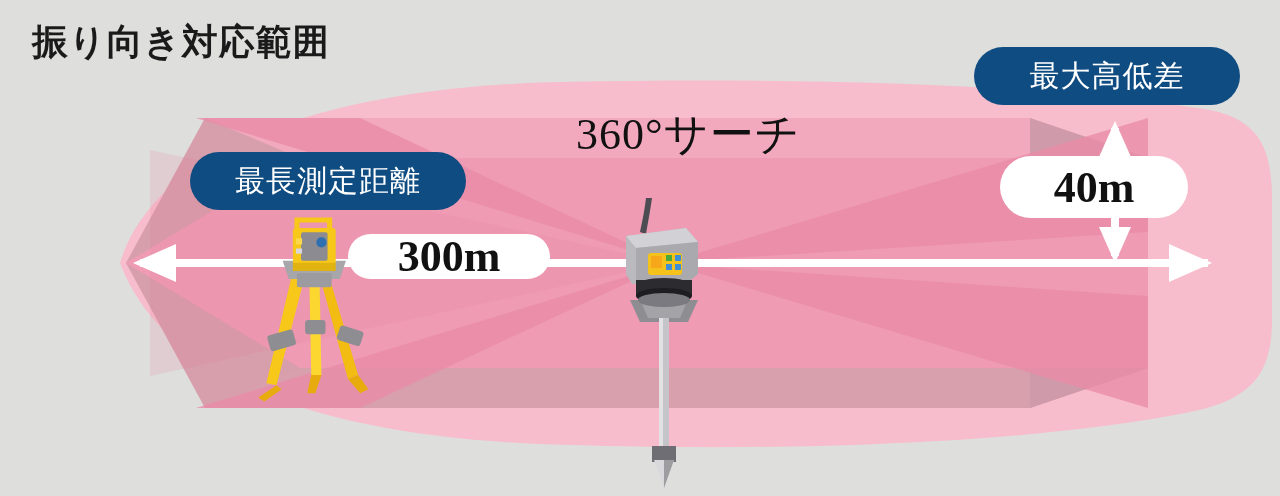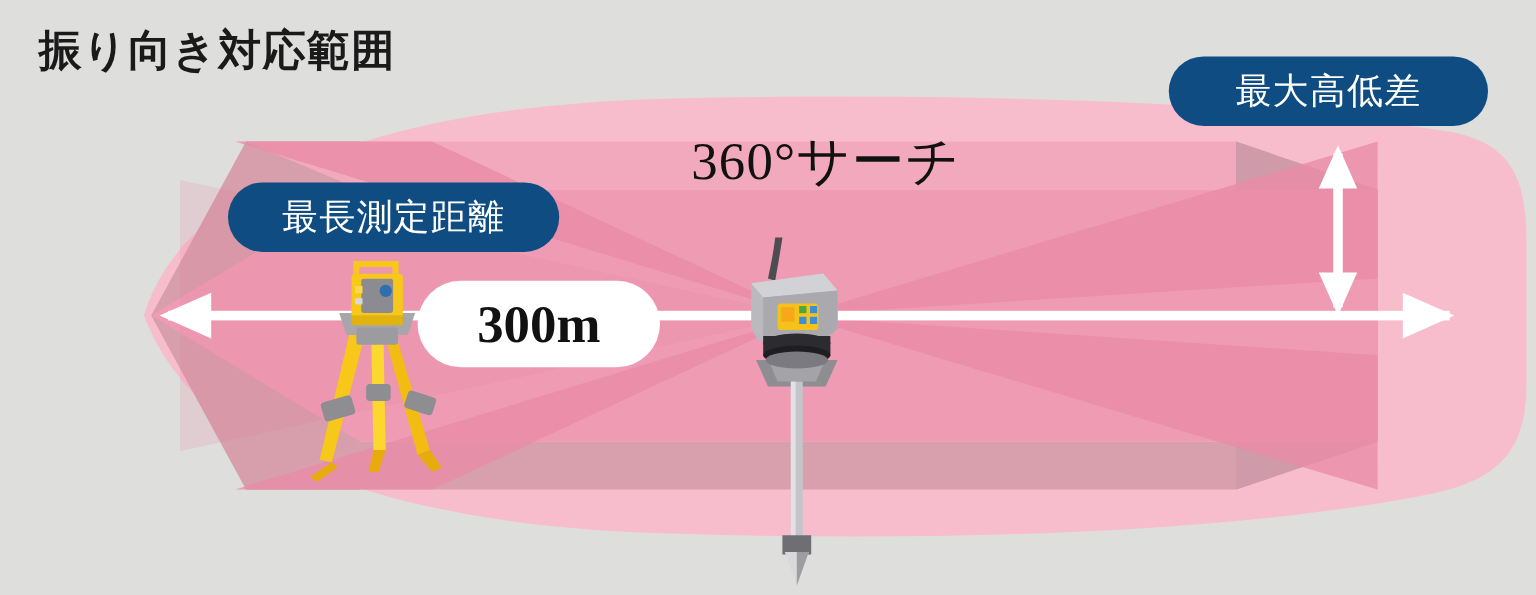--- a/index.html
+++ b/index.html
@@ -39,21 +39,21 @@
     background:#ffffff;
     border-radius:40px;
     color:#111111;
     font-size:44px;
     font-weight:bold;
     display:flex;align-items:center;justify-content:center;
     letter-spacing:0px;
     white-space:nowrap;
     box-sizing:border-box;
   }
-  #pill-distance{left:348px;top:234px;width:202px;height:72px;}
+  #pill-distance{left:348px;top:234px;width:202px;height:45px;}
   #pill-height{left:1000px;top:156px;width:188px;height:62px;}
 
   .scene-label{
     position:absolute;
     color:#111111;
     font-weight:500;
     white-space:nowrap;
   }
   #label-360{left:548px;top:105px;font-size:44px;letter-spacing:1px;margin-left:28px;}
   #label-rc6{left:595px;top:386px;font-size:48px;font-weight:500;letter-spacing:1px;}
@@ -177,17 +177,18 @@
   </svg>
 
   <div class="title">振り向き対応範囲</div>
 
   <div class="badge" id="badge-max-height">最大高低差</div>
 
   <div class="badge" id="badge-max-distance">最長測定距離</div>
 
   <div class="pill" id="pill-distance">300m</div>
 
+  <div class="pill" id="pill-height">40m</div>
 
   <div class="scene-label" id="label-360">360°サーチ</div>
 
 
 </div>
 
 </body></html>

